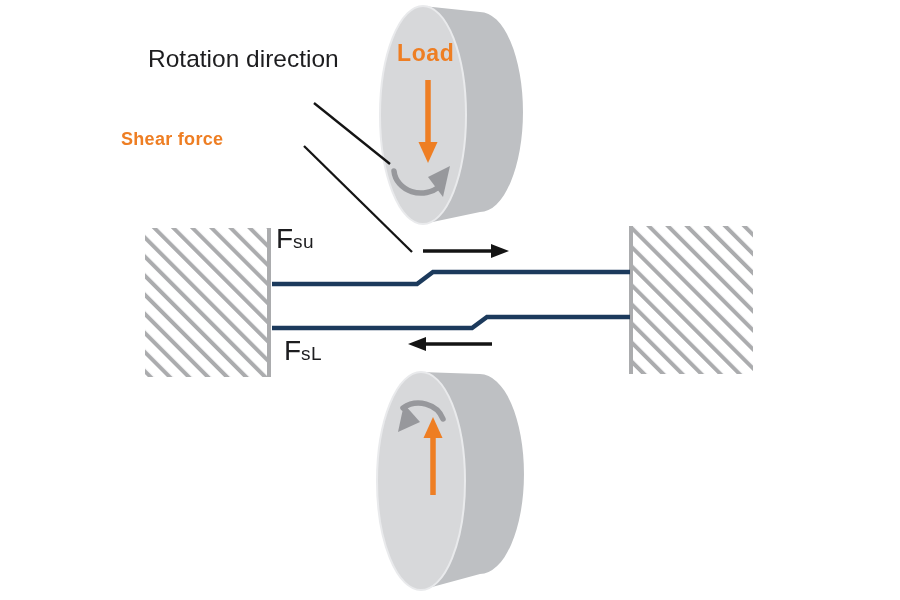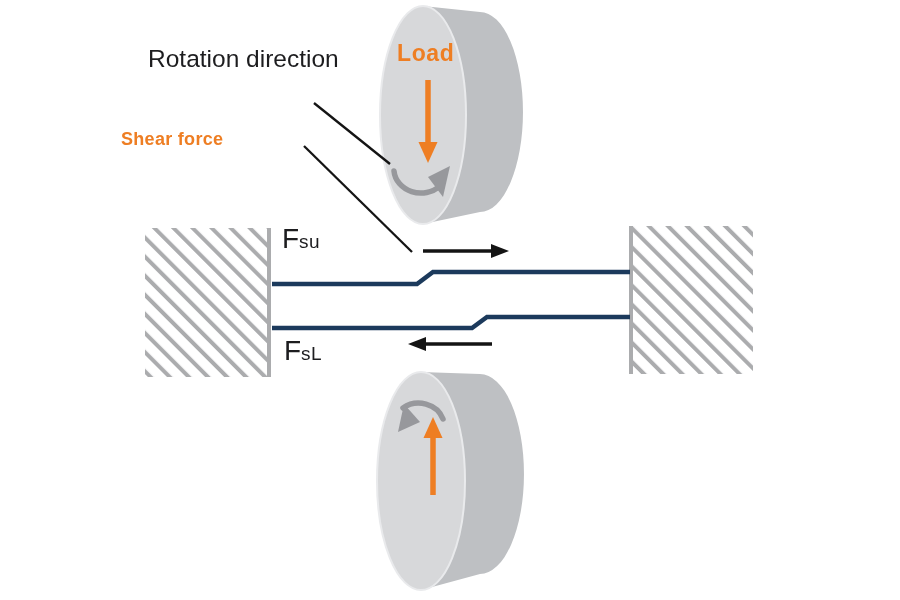--- a/index.html
+++ b/index.html
@@ -28,21 +28,21 @@
     left: 397px; top: 40px;
     font-size: 23px; font-weight: bold;
     letter-spacing: 0.6px;
     text-align: right;
   }
   .lbl-force {
     color: #1d1d1f;
     font-size: 28px; font-weight: 500;
   }
   .lbl-force .sub { font-size: 19px; letter-spacing: 0.5px; }
-  .lbl-fsu { left: 282px; top: 223px; }
+  .lbl-fsu { left: 276px; top: 223px; }
   .lbl-fsl { left: 284px; top: 335px; }
 </style>
 </head>
 <body>
 
 <div class="stage">
 
   <svg width="900" height="600" viewBox="0 0 900 600">
     <defs>
       <pattern id="hatch" width="13.5" height="13.5" patternUnits="userSpaceOnUse" patternTransform="rotate(-45)">

